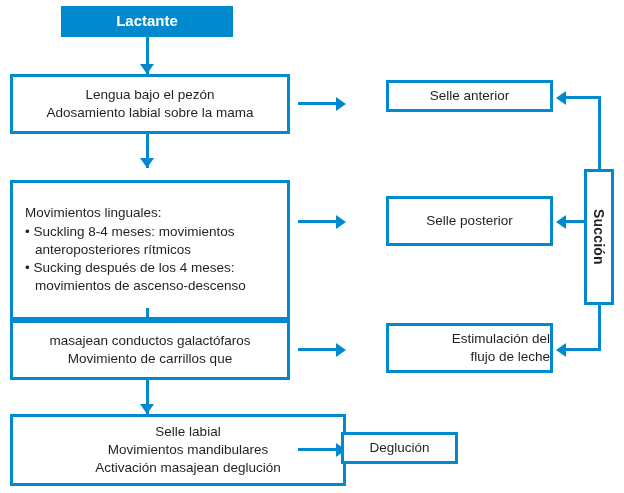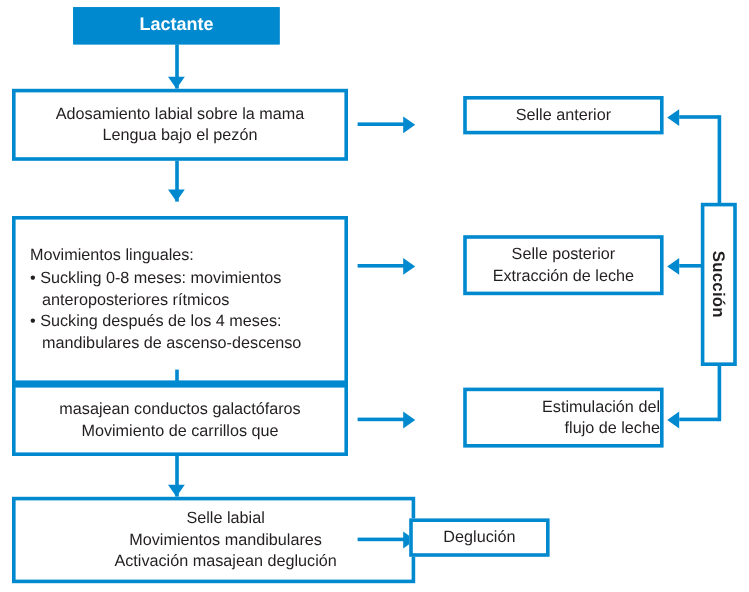--- a/index.html
+++ b/index.html
@@ -97,35 +97,35 @@
 
   <div class="node filled" style="left:61px; top:6px; width:172px; height:31px;">
     <span>Lactante</span>
   </div>
 
   <div class="conn v" style="left:146px; top:37px; height:37px;"></div>
   <div class="arrowhead down" style="left:140px; top:64px;"></div>
 
   <div class="node" style="left:10px; top:74px; width:280px; height:60px;">
     <span class="lines">
+      <span class="line">Lengua bajo el pezón</span>
       <span class="line">Adosamiento labial sobre la mama</span>
-      <span class="line">Lengua bajo el pezón</span>
     </span>
   </div>
 
   <div class="conn v" style="left:146px; top:134px; height:34px;"></div>
   <div class="arrowhead down" style="left:140px; top:158px;"></div>
 
   <div class="node left-align" style="left:10px; top:168px; width:280px; height:140px;">
     <span class="lines bullet-list">
       <span class="line">Movimientos linguales:</span>
-      <span class="line">• Suckling 0-8 meses: movimientos</span>
+      <span class="line">• Suckling 8-4 meses: movimientos</span>
       <span class="line indent">anteroposteriores rítmicos</span>
       <span class="line">• Sucking después de los 4 meses:</span>
-      <span class="line indent">mandibulares de ascenso-descenso</span>
+      <span class="line indent">movimientos de ascenso-descenso</span>
     </span>
   </div>
 
   <div class="conn v" style="left:146px; top:308px; height:34px;"></div>
   <div class="arrowhead down" style="left:140px; top:332px;"></div>
 
   <div class="node" style="left:10px; top:320px; width:280px; height:60px;">
     <span class="lines">
       <span class="line">masajean conductos galactófaros</span>
       <span class="line">Movimiento de carrillos que</span>
@@ -157,21 +157,20 @@
 
   <div class="node" style="left:386px; top:80px; width:167px; height:32px;">
     <span class="lines">
       <span class="line">Selle anterior</span>
     </span>
   </div>
 
   <div class="node" style="left:386px; top:196px; width:167px; height:50px;">
     <span class="lines">
       <span class="line">Selle posterior</span>
-      <span class="line">Extracción de leche</span>
     </span>
   </div>
 
   <div class="node" style="left:386px; top:323px; width:167px; height:50px;text-align:right;">
     <span class="lines">
       <span class="line">Estimulación del</span>
       <span class="line">flujo de leche</span>
     </span>
   </div>
 

